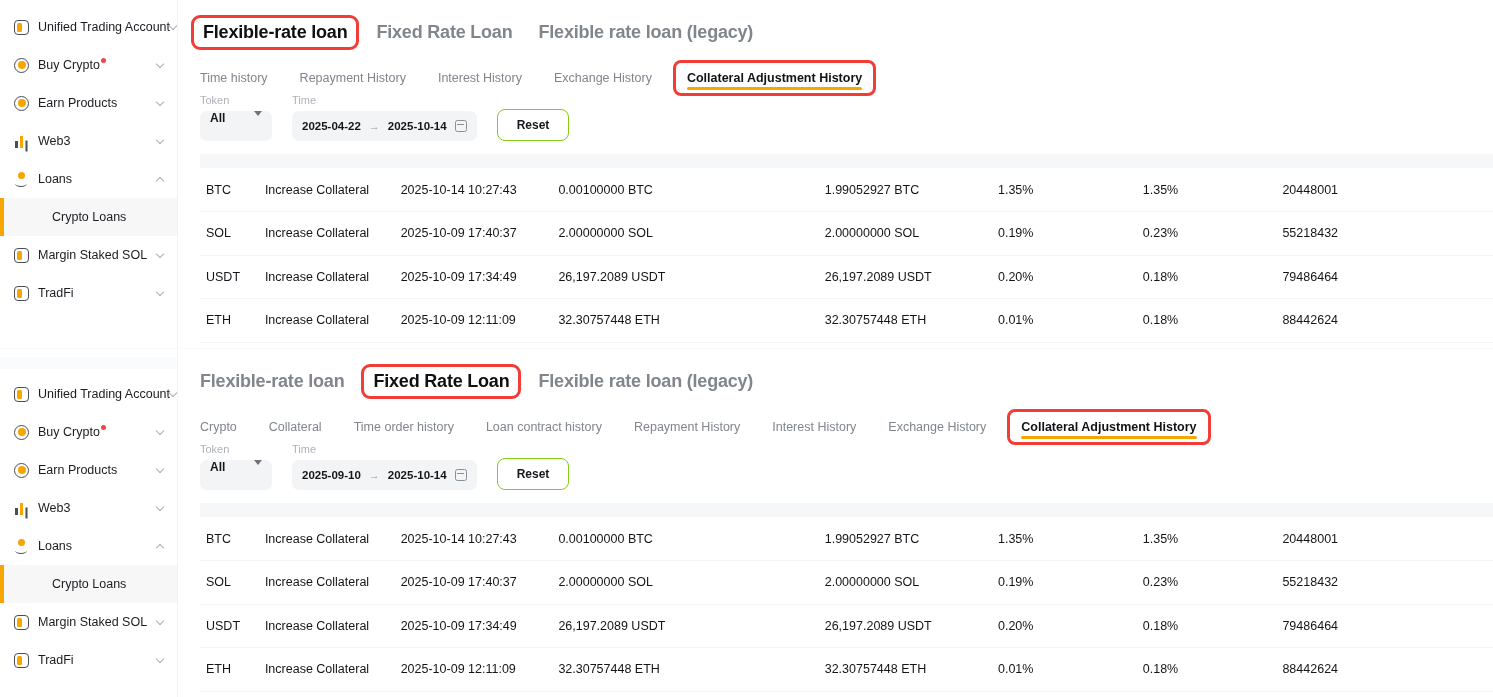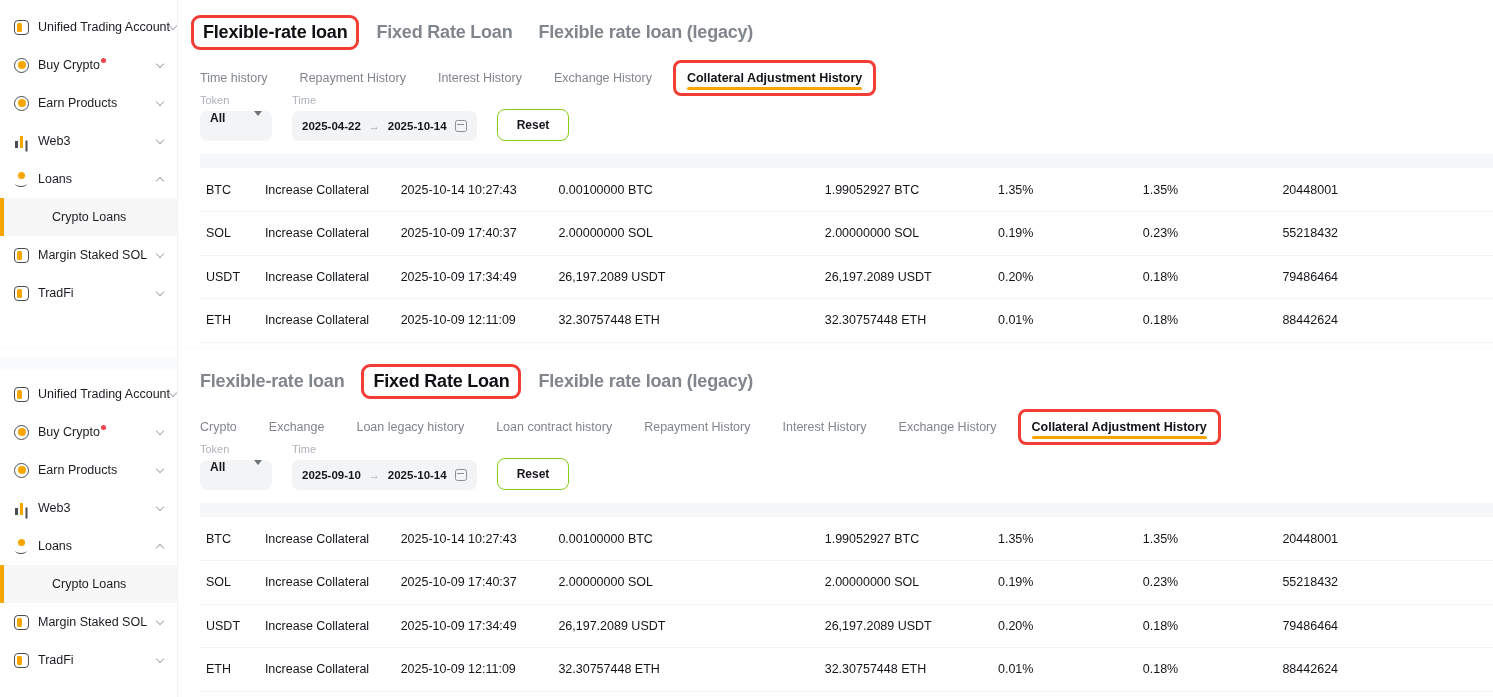--- a/index.html
+++ b/index.html
@@ -312,24 +312,24 @@
         <div class="tab">
           <span>Flexible rate loan (legacy)</span>
         </div>
       </div>
     <div class="subtabs">
 
     <div class="subtab">
           <span>Crypto</span>
         </div>
         <div class="subtab">
-          <span>Exchange</span>
-        </div>
-        <div class="subtab">
-          <span>Loan legacy history</span>
+          <span>Collateral</span>
+        </div>
+        <div class="subtab">
+          <span>Time order history</span>
         </div>
         <div class="subtab">
           <span>Loan contract history</span>
         </div>
         <div class="subtab">
           <span>Repayment History</span>
         </div>
         <div class="subtab">
           <span>Interest History</span>
         </div>

